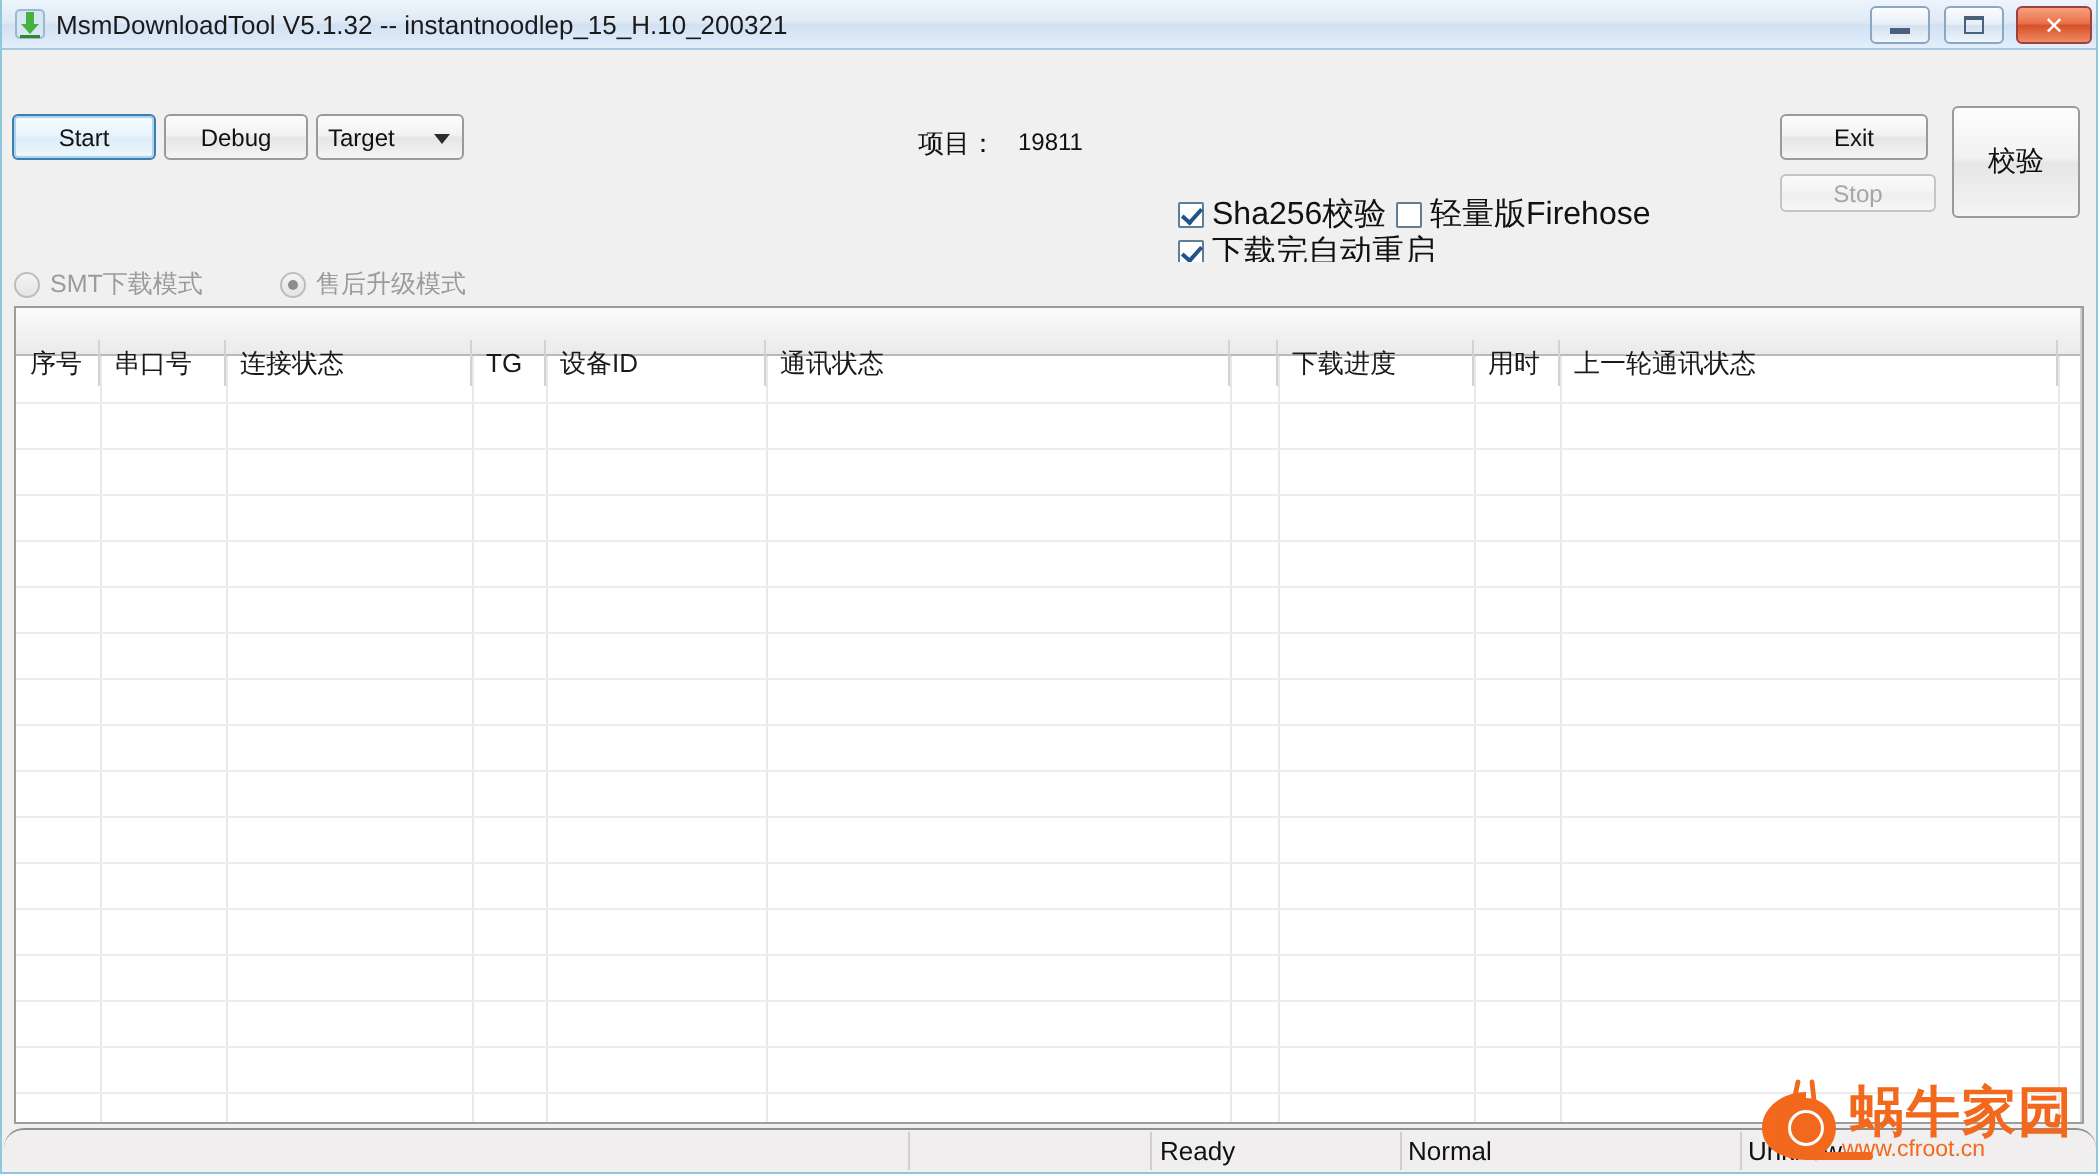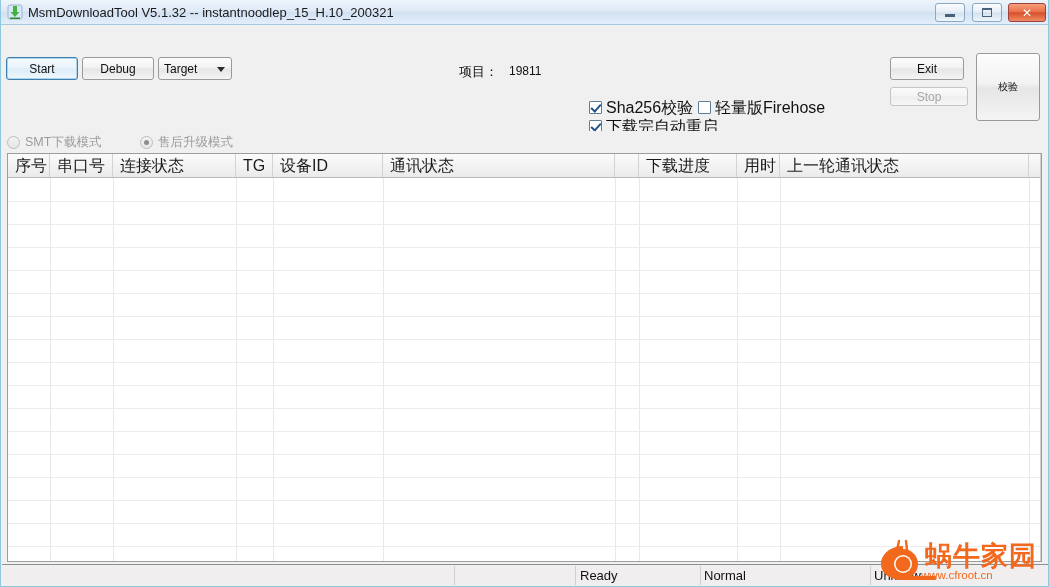--- a/index.html
+++ b/index.html
@@ -87,21 +87,21 @@
   #btn-start{left:5px;top:12px;width:72px;height:23px;}
   #btn-enum{left:81px;top:12px;width:72px;height:23px;}
   #combo-target{left:157px;top:12px;width:74px;height:23px;justify-content:flex-start;padding-left:5px;}
   .combo-arrow{
     position:absolute;right:6px;top:9px;width:0;height:0;
     border-left:4px solid transparent;border-right:4px solid transparent;
     border-top:5px solid #2c2c2c;
   }
   #btn-exit{left:889px;top:12px;width:74px;height:23px;}
   #btn-stop{left:889px;top:42px;width:78px;height:19px;}
-  #btn-verify{left:975px;top:8px;width:64px;height:68px;font-size:10px;text-align:center;}
+  #btn-verify{left:975px;top:8px;width:64px;height:56px;font-size:14px;text-align:center;}
 
   .proj-label{
     position:absolute;left:458px;top:18px;font-size:13px;color:#111;white-space:nowrap;
   }
   .proj-value{
     position:absolute;left:508px;top:19px;font-size:12px;color:#111;white-space:nowrap;text-align:center;
   }
 
   .chk{
     position:absolute;height:16px;line-height:16px;font-size:16px;color:#111;
@@ -148,34 +148,34 @@
     position:absolute;left:6px;top:153px;width:1035px;height:409px;
     box-sizing:border-box;border:1px solid #9d9d9d;background:#fff;overflow:hidden;
   }
   .grid-header{
     position:absolute;left:0;top:0;width:1033px;height:24px;
     background:linear-gradient(to bottom,#fbfbfb 0%,#f3f3f3 50%,#eaeaea 100%);
     border-bottom:1px solid #b9b9b9;
     box-sizing:border-box;
   }
   .hcell{
-    position:absolute;top:0;height:23px;line-height:23px;
-    font-size:16px;color:#1a1a1a;white-space:nowrap;
+    position:absolute;top:16px;height:23px;line-height:23px;
+    font-size:13px;color:#1a1a1a;white-space:nowrap;
     box-sizing:border-box;border-right:1px solid #d2d2d2;
     padding-left:7px;overflow:hidden;
   }
   .grid-body{position:absolute;left:0;top:24px;width:1033px;height:384px;}
   .vline{position:absolute;top:0;bottom:0;width:1px;background:#e8e8e8;}
   .hline{position:absolute;left:0;right:0;height:1px;background:#ececec;}
   .rightcol{position:absolute;top:0;bottom:0;right:0;width:1px;background:#cfcfcf;}
 
   
   .statusbar{
     position:absolute;left:1px;top:564px;width:1046px;height:21px;
-    background:#f0eeee;border-top:1px solid #8f8f8f;box-sizing:border-box;
+    background:#f0eeee;border-top:1px solid #8f8f8f;box-sizing:border-box;border-radius:10px;
   }
   .sbsep{position:absolute;top:1px;width:1px;height:19px;background:#cfcfcf;}
   .sbtext{
     position:absolute;top:2px;height:17px;line-height:17px;
     font-size:13px;color:#111;white-space:nowrap;
   }
   #sb-ready{left:578px;}
   #sb-normal{left:702px;}
   #sb-unknown{left:872px;}
 

